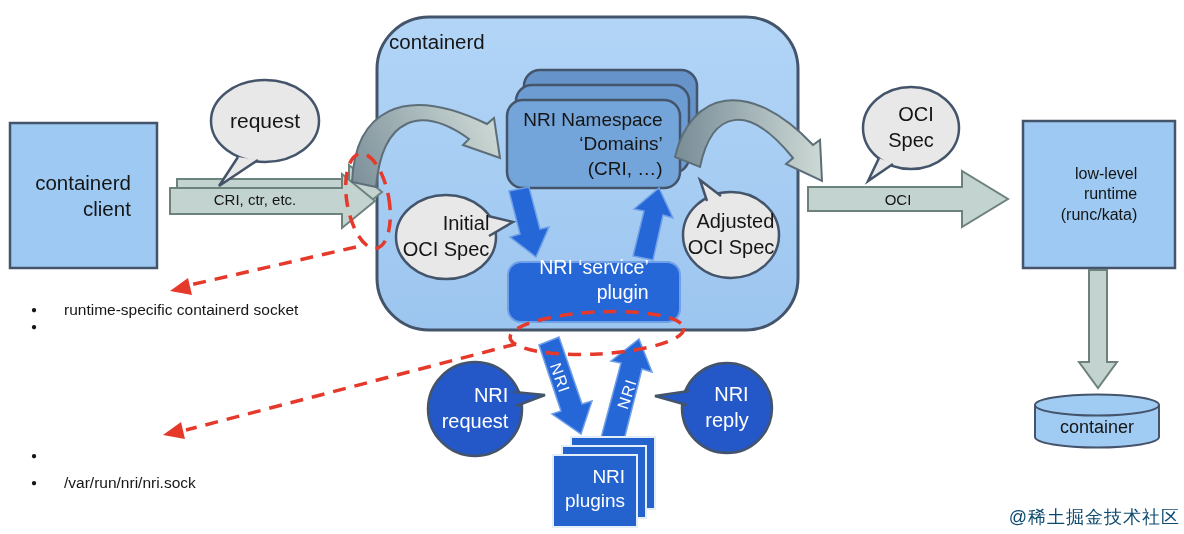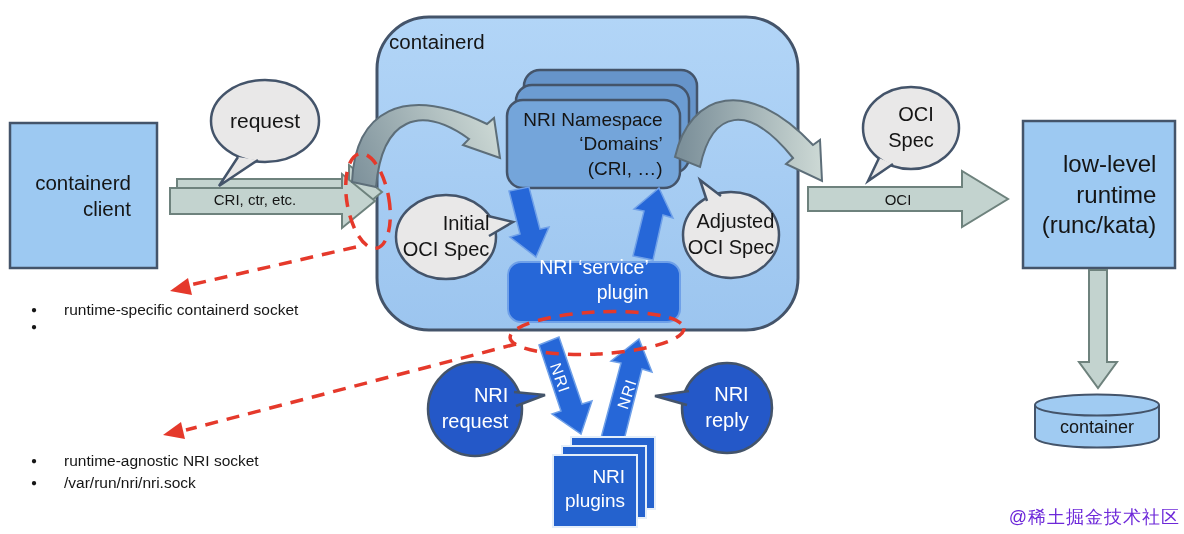--- a/index.html
+++ b/index.html
@@ -10,21 +10,21 @@
   .stage svg{position:absolute;left:0;top:0;}
   .lbl{
     position:absolute;transform:translate(-50%,-50%);
     white-space:pre-line;text-align:right;line-height:1.28;color:#151515;
   }
   .lbl-tl{position:absolute;white-space:pre-line;color:#151515;}
   .white{color:#fff;}
   .note-list{position:absolute;left:20px;}
   .note-row{display:flex;align-items:baseline;height:21.5px;font-size:15.5px;color:#161616;}
   .bullet{display:inline-block;width:28px;text-align:center;font-size:10px;margin-right:16px;position:relative;top:-2px;}
-  .watermark{position:absolute;right:4px;top:505px;font-size:18px;color:#6d28d9;letter-spacing:1px;}
+  .watermark{position:absolute;right:4px;top:505px;font-size:18px;color:#0c4a6e;letter-spacing:1px;}
   .rot-label{font-size:16px;fill:#fff;letter-spacing:1px;}
 </style>
 </head>
 <body>
 
 <div class="stage">
 
 <svg width="1184" height="534" viewBox="0 0 1184 534">
   <defs>
     <linearGradient id="gContainerd" x1="0" y1="0" x2="0" y2="1">
@@ -131,21 +131,21 @@
 (CRI, …)</div>
 <div class="lbl" style="left:446px;top:237px;font-size:20px">Initial
 OCI Spec</div>
 <div class="lbl" style="left:731px;top:235px;font-size:20px">Adjusted
 OCI Spec</div>
 <div class="lbl white" style="left:594px;top:280px;font-size:19.5px">NRI ‘service’
 plugin</div>
 <div class="lbl" style="left:911px;top:128px;font-size:20px">OCI
 Spec</div>
 <div class="lbl" style="left:898px;top:200px;font-size:15px">OCI</div>
-<div class="lbl" style="left:1099px;top:195px;font-size:24px">low-level
+<div class="lbl" style="left:1099px;top:195px;font-size:16px">low-level
 runtime
 (runc/kata)</div>
 <div class="lbl" style="left:1097px;top:428px;font-size:18px">container</div>
 <div class="lbl white" style="left:475px;top:409px;font-size:20px">NRI
 request</div>
 <div class="lbl white" style="left:727px;top:408px;font-size:20px">NRI
 reply</div>
 <div class="lbl white" style="left:595px;top:489px;font-size:19px">NRI
 plugins</div>
 
@@ -154,21 +154,20 @@
     <span class="bullet">●</span>
     <span>runtime-specific containerd socket</span>
   </div>
   <div class="note-row">
     <span class="bullet">●</span>
   </div>
 </div>
 <div class="note-list" style="top:452px">
   <div class="note-row">
     <span class="bullet">●</span>
-    <span>runtime-agnostic NRI socket</span>
   </div>
   <div class="note-row">
     <span class="bullet">●</span>
     <span>/var/run/nri/nri.sock</span>
   </div>
 </div>
 
 <div class="watermark">@稀土掘金技术社区</div>
 
 </div>

